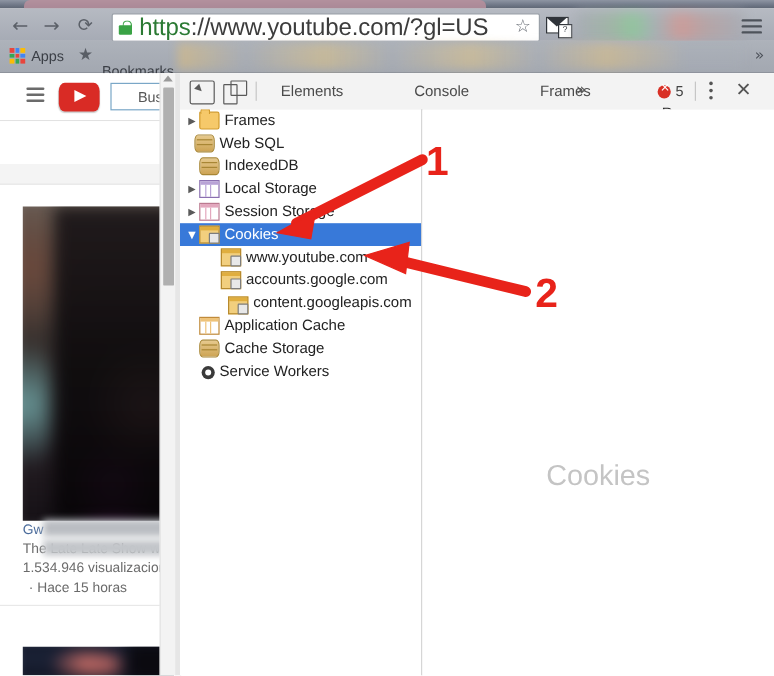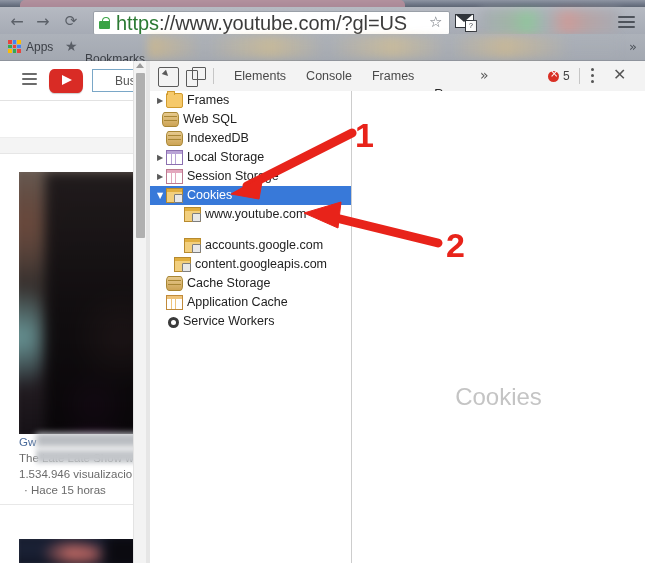--- a/index.html
+++ b/index.html
@@ -168,21 +168,21 @@
   .dt-toolbar{
     position:absolute;left:0;top:0;width:495px;height:30px;
     background:#f3f3f3;border-bottom:1px solid #cdcdcd;
   }
   .dt-ico-inspect{position:absolute;left:8px;top:6px;width:19px;height:18px;border:1.4px solid #5a5a5a;border-radius:2px;}
   .dt-ico-inspect:after{content:"";position:absolute;left:4px;top:3px;width:0;height:0;border-left:6px solid #5a5a5a;border-top:3px solid transparent;border-bottom:3px solid transparent;transform:rotate(45deg);}
   .dt-ico-device{position:absolute;left:36px;top:6px;width:18px;height:18px;}
   .dt-ico-device .b{position:absolute;left:0;top:3px;width:10px;height:15px;border:1.4px solid #5a5a5a;border-radius:1px;}
   .dt-ico-device .a{position:absolute;left:6px;top:0;width:12px;height:11px;border:1.4px solid #5a5a5a;border-radius:1px;background:#f3f3f3;}
   .dt-divider{position:absolute;left:63px;top:7px;width:1px;height:16px;background:#c6c6c6;}
-  .dt-tabs{position:absolute;left:74px;top:0;height:30px;display:flex;align-items:center;}
+  .dt-tabs{position:absolute;left:74px;top:0;height:30px;display:flex;align-items:center;gap:39px;}
   .dt-tab{
     font-size:12.5px;color:#4a4a4a;padding:0 10px;height:30px;line-height:30px;
     box-sizing:border-box;white-space:nowrap;
   }
   .dt-tab.active{color:#2a2a2a;border-bottom:2px solid #4a90d9;margin-top:36px;}
   .dt-more{position:absolute;left:330px;top:6px;font-size:14px;color:#555;font-family:"DejaVu Sans",sans-serif;}
   .dt-err{position:absolute;left:398px;top:8px;display:flex;align-items:center;}
   .dt-err .dot{width:11px;height:11px;border-radius:50%;background:#d93025;position:relative;}
   .dt-err .dot:after{content:"\00d7";position:absolute;left:2px;top:-3px;color:#fff;font-size:10px;line-height:11px;font-family:"DejaVu Sans",sans-serif;}
   .dt-err .cnt{margin-left:4px;font-size:12px;color:#444;}
@@ -394,39 +394,39 @@
         <div class="tree-row selected" style="padding-left: 4px;">
           <span class="tri">▼</span>
           <span class="ico i-cookie"></span>
           <span class="lbl">Cookies</span>
         </div>
         <div class="tree-row" style="padding-left: 22px;">
           <span class="tri"></span>
           <span class="ico i-cookie"></span>
           <span class="lbl">www.youtube.com</span>
         </div>
-        <div class="tree-row" style="padding-left: 22px; margin-top: 12px;">
+        <div class="tree-row" style="padding-left: 22px;">
           <span class="tri"></span>
           <span class="ico i-cookie"></span>
           <span class="lbl">accounts.google.com</span>
         </div>
-        <div class="tree-row" style="padding-left: 12px;">
+        <div class="tree-row" style="padding-left: 28px; align-items: flex-end;">
           <span class="tri"></span>
           <span class="ico i-cookie"></span>
           <span class="lbl">content.googleapis.com</span>
         </div>
         <div class="tree-row" style="padding-left: 4px;">
           <span class="tri"></span>
+          <span class="ico i-grid i-grid-orange"></span>
+          <span class="lbl">Application Cache</span>
+        </div>
+        <div class="tree-row" style="padding-left: 4px;">
+          <span class="tri"></span>
           <span class="ico i-db"></span>
           <span class="lbl">Cache Storage</span>
-        </div>
-        <div class="tree-row" style="padding-left: 4px;">
-          <span class="tri"></span>
-          <span class="ico i-grid i-grid-orange"></span>
-          <span class="lbl">Application Cache</span>
         </div>
         <div class="tree-row" style="padding-left: 4px;">
           <span class="tri"></span>
           <span class="ico i-gear"></span>
           <span class="lbl">Service Workers</span>
         </div>
       </div>
 
     <div class="dt-main">
       <div class="watermark">Cookies</div>

